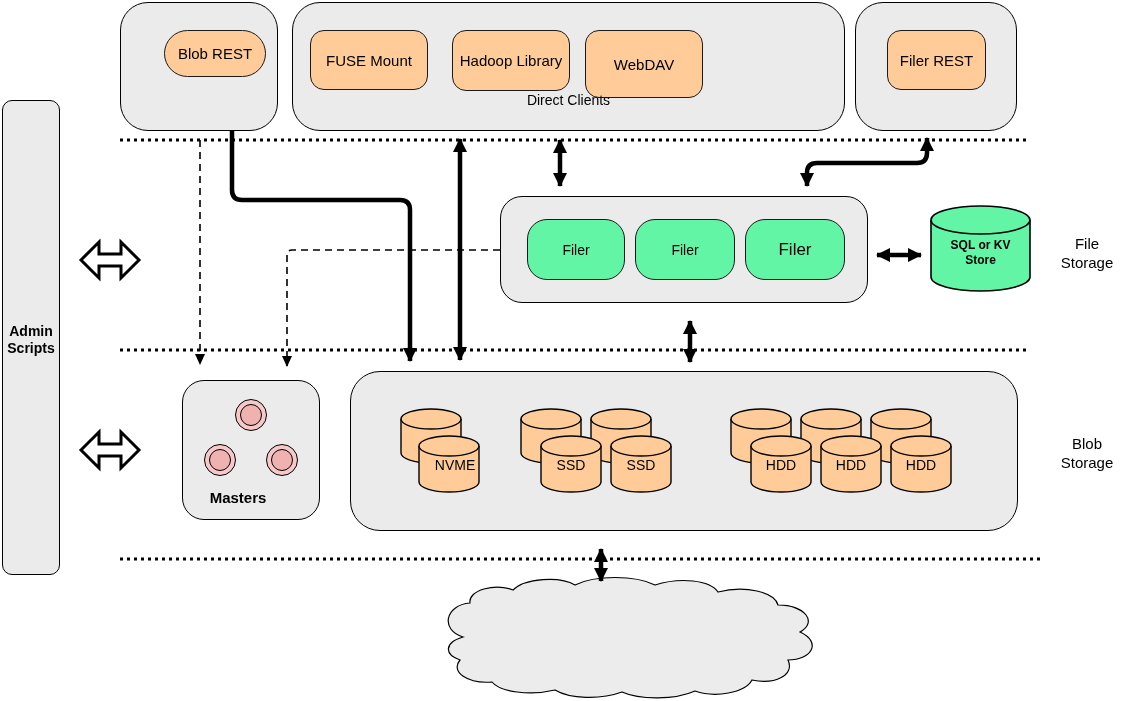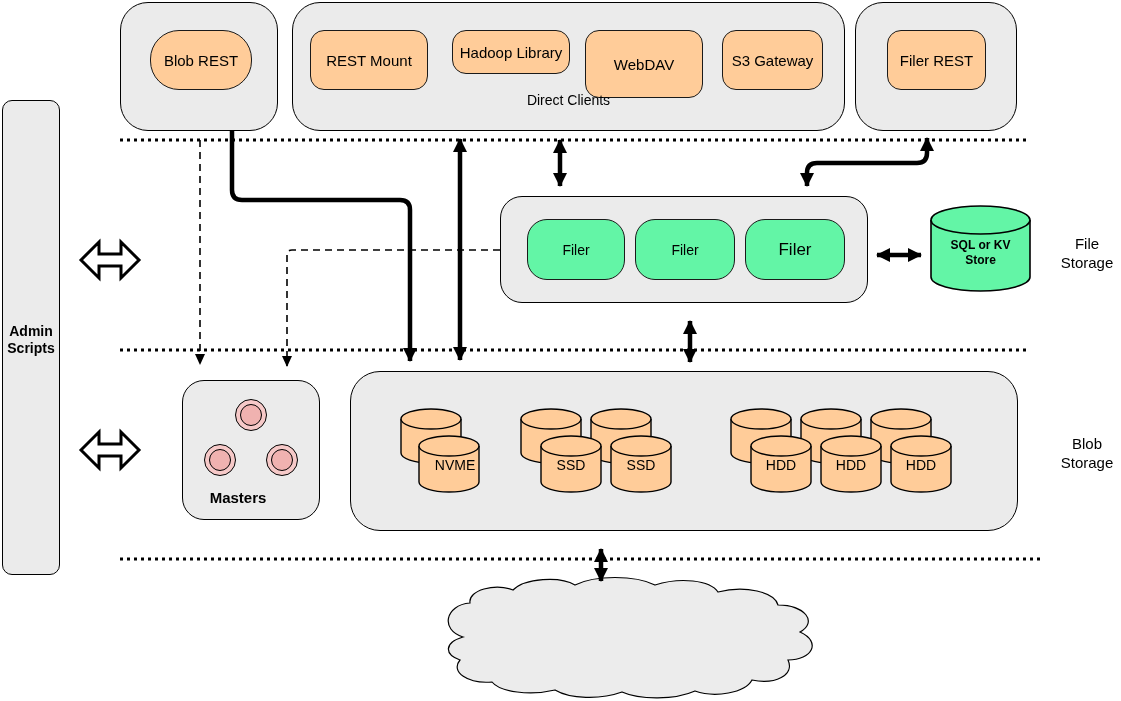--- a/index.html
+++ b/index.html
@@ -40,27 +40,26 @@
 </style>
 </head>
 <body>
 
 <div id="canvas">
 
   <div class="container" style="left:2px;top:100px;width:58px;height:475px;border-radius:10px;"></div>
   <div class="lbl bold" style="left:2px;top:320px;width:58px;height:40px;font-size:14px;">Admin Scripts</div>
 
   <div class="container" style="left:120px;top:2px;width:158px;height:129px;"></div>
-  <div class="node orange" style="left:150px;top:30px;width:102px;height:60px;border-radius:29px;">Blob REST</div>
+  <div class="node orange" style="left:164px;top:30px;width:102px;height:47px;border-radius:29px;">Blob REST</div>
 
   <div class="container" style="left:292px;top:2px;width:553px;height:129px;"></div>
-  <div class="node orange" style="left:310px;top:30px;width:118px;height:60px;">REST Mount</div>
-  <div class="node orange" style="left:452px;top:30px;width:118px;height:44px;">Hadoop Library</div>
+  <div class="node orange" style="left:310px;top:30px;width:118px;height:60px;">FUSE Mount</div>
+  <div class="node orange" style="left:452px;top:30px;width:118px;height:61px;">Hadoop Library</div>
   <div class="node orange" style="left:585px;top:30px;width:118px;height:68px;">WebDAV</div>
-  <div class="node orange" style="left:722px;top:30px;width:101px;height:60px;">S3 Gateway</div>
   <div class="lbl" style="left:292px;top:92px;width:553px;height:18px;font-size:14px;">Direct Clients</div>
 
   <div class="container" style="left:855px;top:2px;width:162px;height:129px;"></div>
   <div class="node orange" style="left:887px;top:30px;width:99px;height:60px;">Filer REST</div>
 
   <div class="container" style="left:500px;top:196px;width:368px;height:107px;border-radius:22px;"></div>
   <div class="node green" style="left:527px;top:219px;width:98px;height:61px;font-size:14px;">Filer</div>
   <div class="node green" style="left:635px;top:219px;width:100px;height:61px;font-size:14px;">Filer</div>
   <div class="node green" style="left:745px;top:219px;width:100px;height:61px;font-size:17px;">Filer</div>
 

